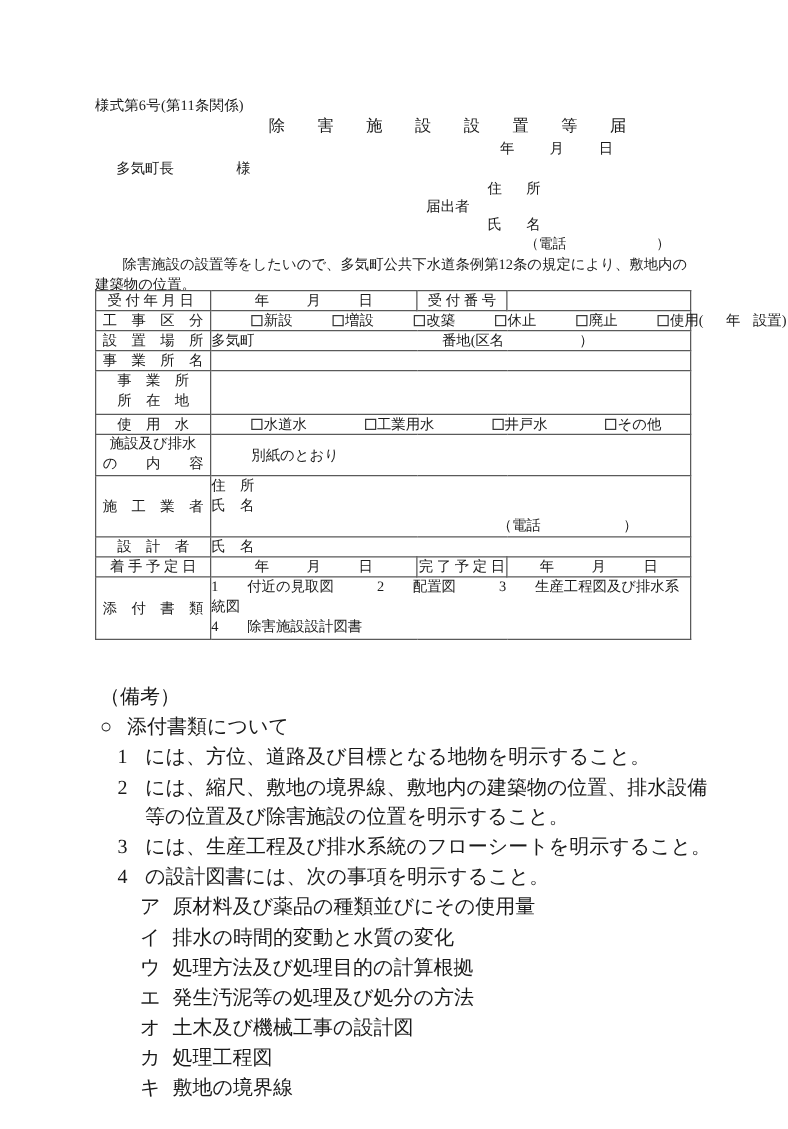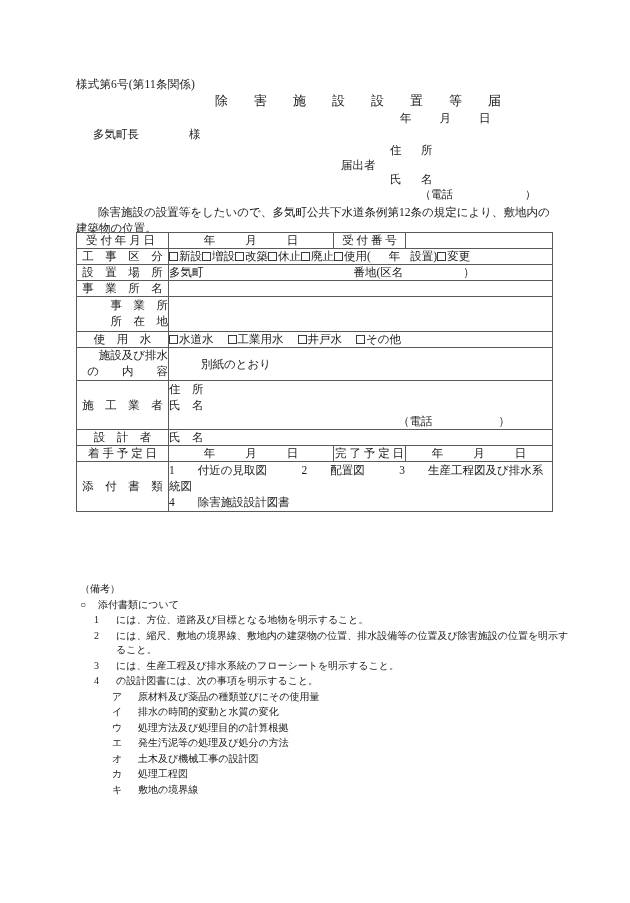--- a/index.html
+++ b/index.html
@@ -119,31 +119,31 @@
     padding: 2px 6px;
     white-space: nowrap;
   }
   .lbl-spread {
     display: flex;
     justify-content: space-between;
     padding: 0 9px;
   }
   .lbl-2line {
     padding: 2px 6px;
-    text-align: right;
+    text-align: center;
     line-height: 1.35;
     margin-top: 32px;
   }
   .cell {
     padding: 2px 8px;
   }
   .center { text-align: center; }
   .ymd { letter-spacing: 0px; }
   .ymd .g { display: inline-block; width: 30px; }
-  .chk { display: inline-block; }
+  .chk { display: inline-block; margin-left: 32px; }
   .box {
     display: inline-block;
     width: 7px;
     height: 7px;
     border: 1px solid #3a3a3a;
     margin-right: 1px;
     vertical-align: -1px;
   }
   .tel-right {
     text-align: right;
@@ -152,23 +152,22 @@
   .tel-right .tel-gap2 { display: inline-block; width: 66px; }
   .nowrap { white-space: nowrap; }
   .sub-rows { line-height: 1.4; }
 
   
   .remarks {
     position: absolute;
     left: 76px;
     top: 546px;
     width: 500px;
-    font-size: 10px;
+    font-size: 16px;
     line-height: 1.45;
-    margin-top: 36px;
   }
   .remarks .r-head { margin: 0 0 1px 4px; }
   .remarks .r-circ { margin: 0 0 1px 4px; }
   .remarks .r-circ .sp { display: inline-block; width: 12px; }
   .remarks .r-item {
     margin: 0 0 1px 18px;
     text-indent: 0;
     padding-left: 22px;
     position: relative;
   }

